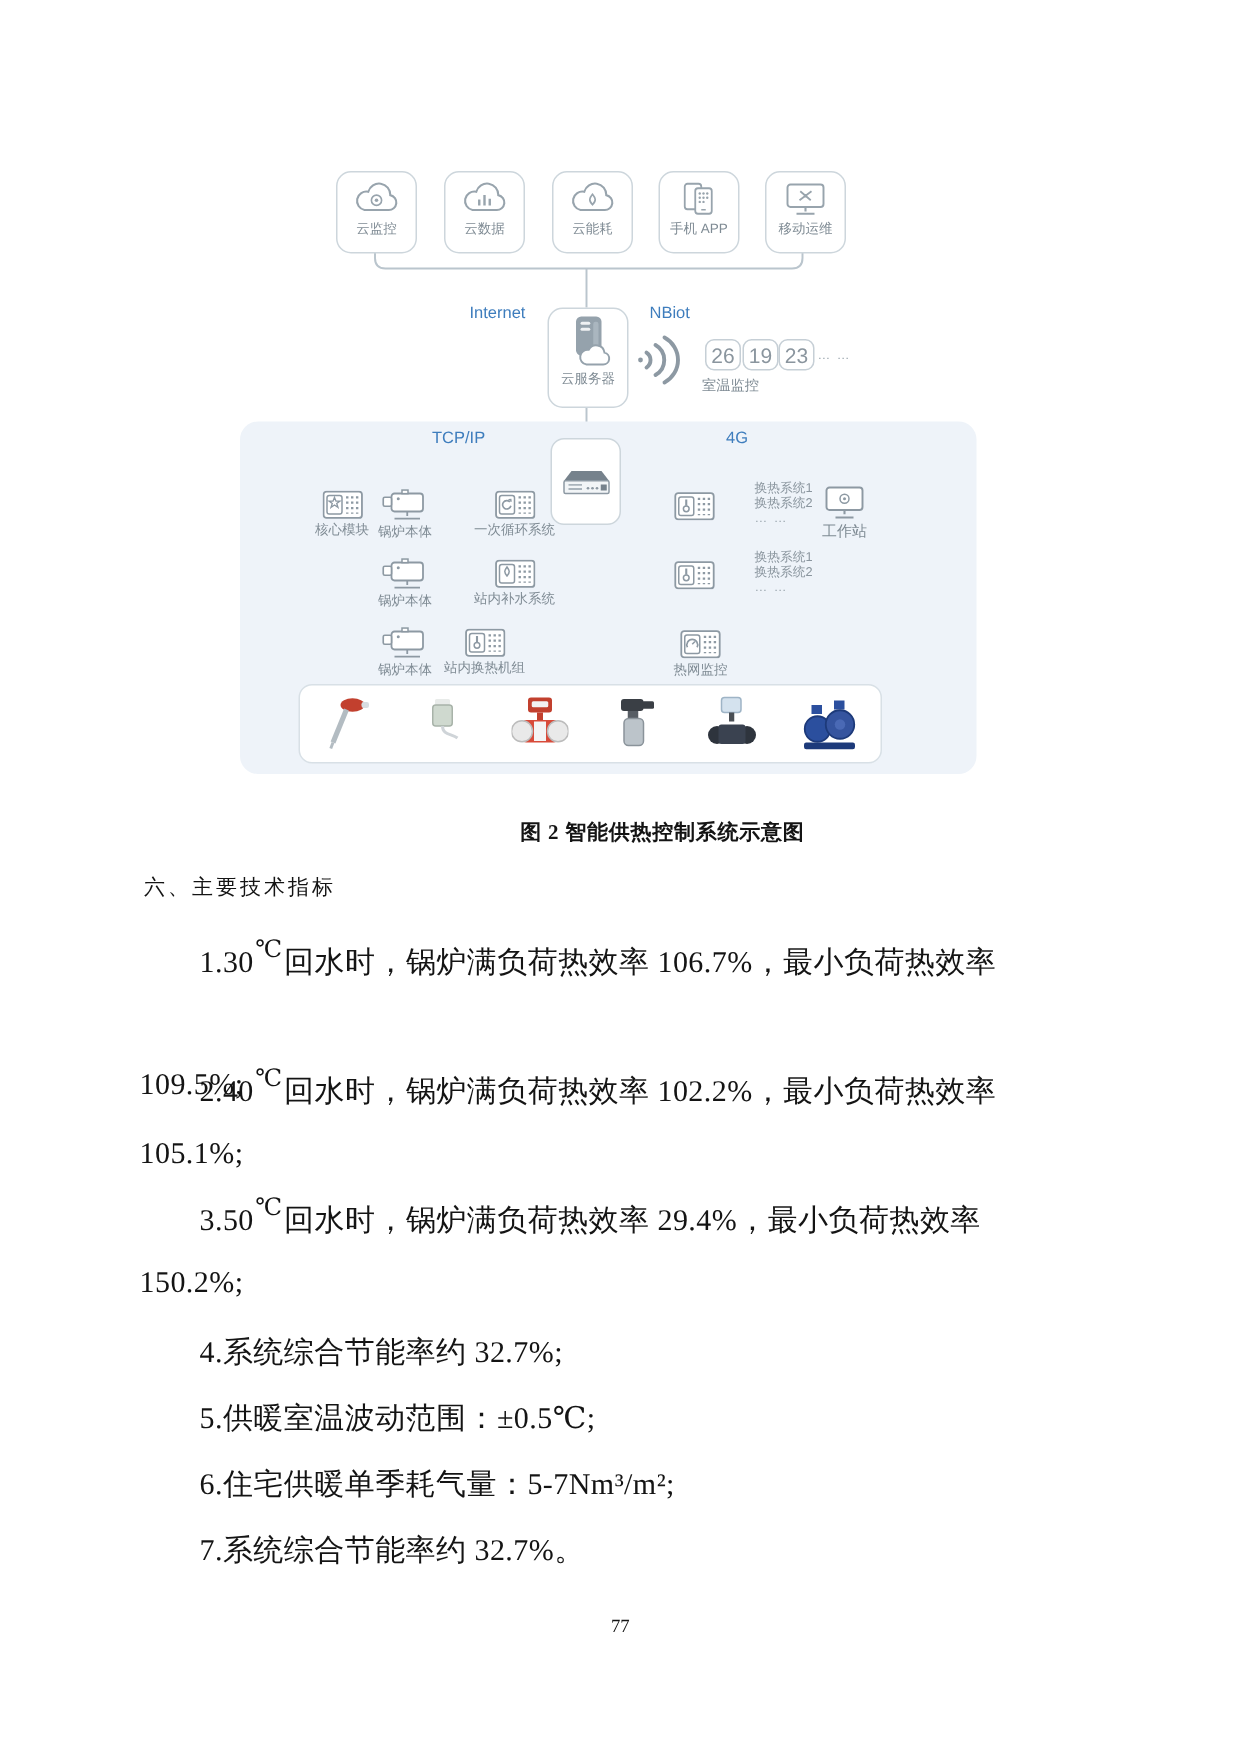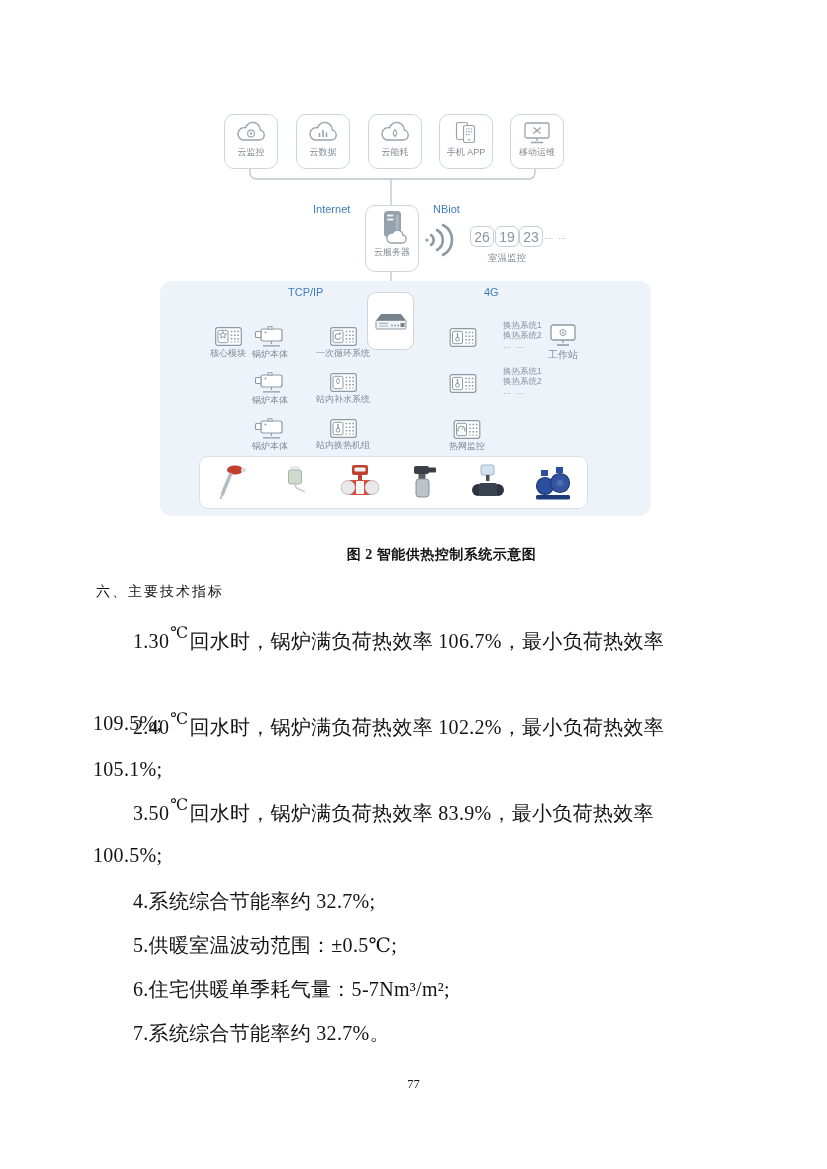--- a/index.html
+++ b/index.html
@@ -155,21 +155,21 @@
     <div class="badge" style="left:470px;top:226px">
         <span>26</span>
       </div>
     <div class="badge" style="left:495px;top:226px">
         <span>19</span>
       </div>
     <div class="badge" style="left:519px;top:226px">
         <span>23</span>
       </div>
     <div class="abs dots" style="left:545px;top:231px;font-family:'Liberation Sans',sans-serif">… …</div>
-    <div class="abs dlbl" style="left:488px;top:253px;font-size:9.5px">室温监控</div>
+    <div class="abs dlbl" style="left:468px;top:253px;font-size:9.5px">室温监控</div>
 
     <div class="panel"></div>
 
     <div class="netlbl" style="left:288px;top:286px">TCP/IP</div>
     <div class="netlbl" style="left:484px;top:286px">4G</div>
 
     <div class="routerbox">
       <span>
         <svg width="36" height="20" viewBox="0 0 36 20">
             <polygon points="3,9.5 33,9.5 28,3 8,3" fill="#76828c"></polygon>
@@ -260,21 +260,21 @@
             <path d="M8,5 C6.4,7.2 5.7,8.4 8,11 C10.3,8.4 9.6,7.2 8,5 Z" fill="none" stroke="#8d99a3" stroke-width="1"></path>
             <g stroke="#8d99a3" stroke-width="1.6" stroke-dasharray="1.5 2.1">
               <line x1="16.5" y1="3.8" x2="16.5" y2="15.5"></line>
               <line x1="19.8" y1="3.8" x2="19.8" y2="15.5"></line>
               <line x1="23.1" y1="3.8" x2="23.1" y2="15.5"></line>
             </g>
           </svg>
       </span>
       <span class="dlbl">站内补水系统</span>
     </div>
-    <div class="node" style="left:316px;top:419px">
+    <div class="node" style="left:296px;top:419px">
       <span>
         <svg width="27" height="19" viewBox="0 0 27 19">
             <rect x="0.7" y="0.7" width="25.6" height="17.6" rx="2" fill="#fff" stroke="#8d99a3" stroke-width="1.2"></rect>
             <rect x="3" y="3.3" width="10" height="12.4" rx="1.5" fill="none" stroke="#8d99a3" stroke-width="1"></rect>
             <line x1="8" y1="5" x2="8" y2="9.2" stroke="#8d99a3" stroke-width="1.4"></line>
             <circle cx="8" cy="11.2" r="1.9" fill="none" stroke="#8d99a3" stroke-width="1"></circle>
             <g stroke="#8d99a3" stroke-width="1.6" stroke-dasharray="1.5 2.1">
               <line x1="16.5" y1="3.8" x2="16.5" y2="15.5"></line>
               <line x1="19.8" y1="3.8" x2="19.8" y2="15.5"></line>
               <line x1="23.1" y1="3.8" x2="23.1" y2="15.5"></line>
@@ -415,22 +415,22 @@
   <div class="caption">图 2  智能供热控制系统示意图</div>
 
   <div class="heading">六、主要技术指标</div>
 
   <div class="bl" style="left:133px;top:628px"><span>1.30</span><span class="sup">℃</span><span>回水时，锅炉满负荷热效率 106.7%，最小负荷热效率</span></div>
   <div class="bl" style="left:93px;top:712px">109.5%;</div>
 
   <div class="bl" style="left:133px;top:714px"><span>2.40</span><span class="sup">℃</span><span>回水时，锅炉满负荷热效率 102.2%，最小负荷热效率</span></div>
   <div class="bl" style="left:93px;top:758px">105.1%;</div>
 
-  <div class="bl" style="left:133px;top:800px"><span>3.50</span><span class="sup">℃</span><span>回水时，锅炉满负荷热效率 83.9%，最小负荷热效率</span></div>
-  <div class="bl" style="left:93px;top:844px">100.5%;</div>
+  <div class="bl" style="left:133px;top:800px"><span>3.50</span><span class="sup">℃</span><span>回水时，锅炉满负荷热效率 29.4%，最小负荷热效率</span></div>
+  <div class="bl" style="left:93px;top:844px">150.2%;</div>
 
   <div class="bl" style="left:133px;top:888px">4.系统综合节能率约 32.7%;</div>
   <div class="bl" style="left:133px;top:932px">5.供暖室温波动范围：±0.5℃;</div>
   <div class="bl" style="left:133px;top:976px">6.住宅供暖单季耗气量：5-7Nm³/m²;</div>
   <div class="bl" style="left:133px;top:1020px">7.系统综合节能率约 32.7%。</div>
 
   <div class="pagenum">77</div>
 
 </div>
 

